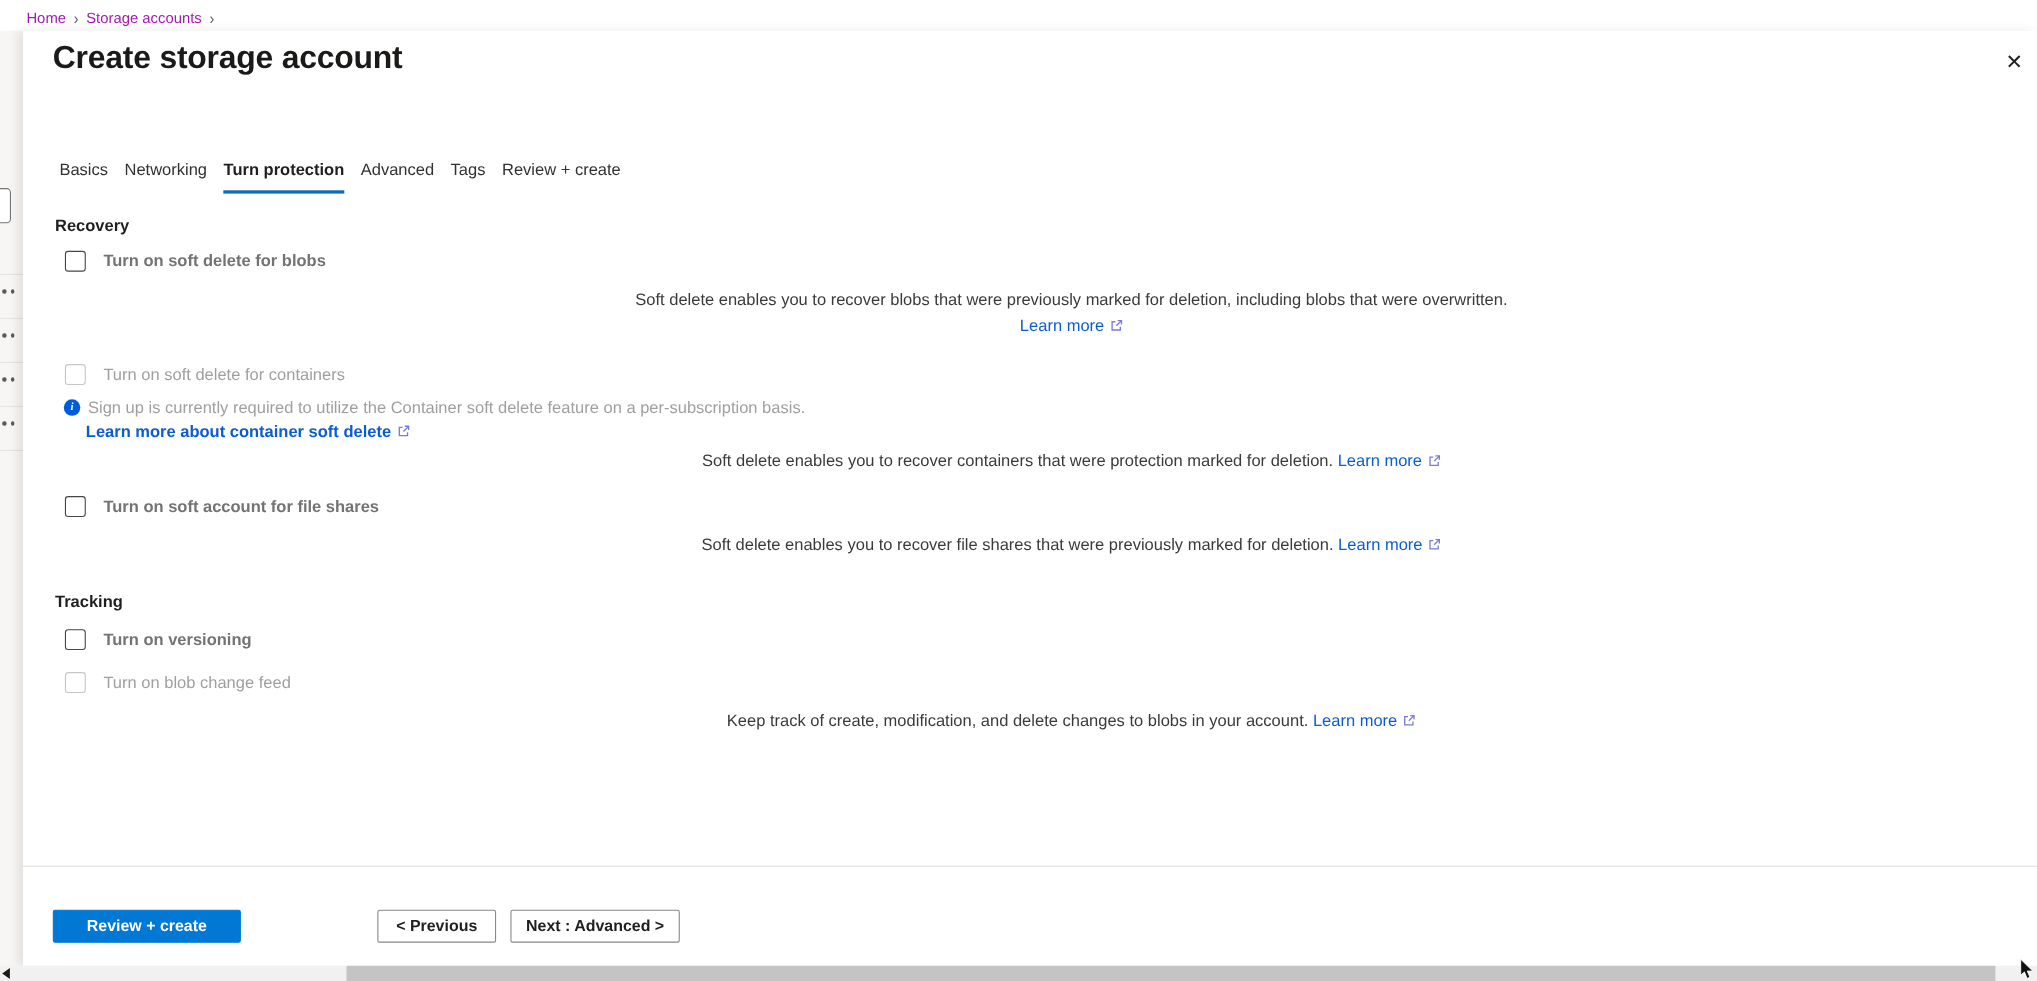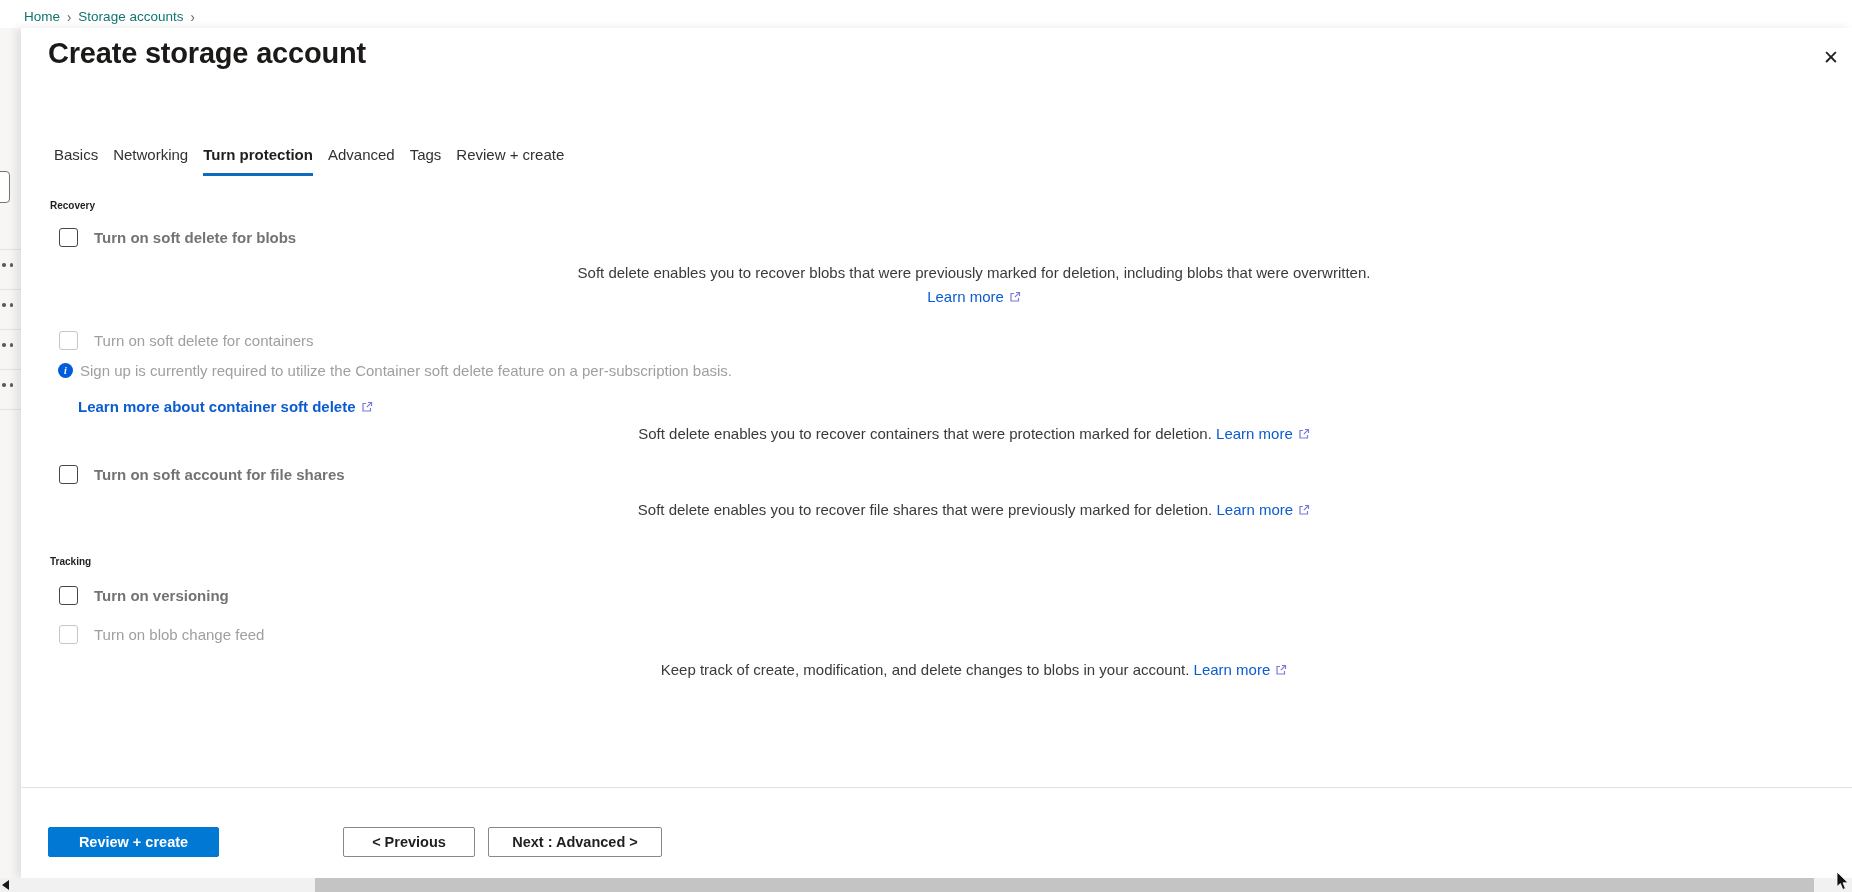--- a/index.html
+++ b/index.html
@@ -6,21 +6,21 @@
   html,body { width:1852px; height:892px; }
   body {
     font-family: "Liberation Sans", sans-serif;
     background:#ffffff; color:#323130; overflow:hidden; position:relative;
   }
   a { text-decoration:none; cursor:pointer; }
 
   
   .breadcrumb { height:28px; padding:5px 0 0 24px; font-size:13.5px; background:#fff;
     display:flex; align-items:center; gap:7px; }
-  .crumb { color:#0f766e; }
+  .crumb { color:#a21caf; }
   .crumb-sep { color:#605e5c; font-size:13px; transform:scaleY(1.15); }
 
   
   .left-strip { position:absolute; left:0; top:28px; width:21px; bottom:14px;
     background:#f7f6f5; overflow:hidden; }
   .strip-box { position:absolute; left:-8px; top:143px; width:18px; height:32px;
     border:1.5px solid #767574; border-radius:4px; background:#fff; }
   .strip-div { position:absolute; left:0; width:21px; height:1px; background:#e6e4e2; }
   .strip-dots { position:absolute; left:2px; width:16px; height:4px; display:flex; gap:4px; }
   .strip-dots i { width:3.5px; height:3.5px; background:#5c5a58; border-radius:50%; display:block; }
@@ -33,51 +33,51 @@
     font-family:"Liberation Sans",sans-serif; }
   .page-title { margin:8px 0 0 27px; font-size:29px; font-weight:700; color:#1b1a19;
     line-height:34px; letter-spacing:-0.2px; }
 
   
   .tabs { display:flex; gap:15px; margin:76px 0 0 33px; font-size:15px; color:#323130; }
   .tab { padding-bottom:9px; border-bottom:3px solid transparent; cursor:pointer; line-height:18px; }
   .tab.active { font-weight:700; color:#201f1e; border-bottom-color:#0f6cbd; }
 
   
-  .section-heading { margin:21px 0 0 29px; font-size:10px; font-weight:700; color:#201f1e; line-height:18px; }
+  .section-heading { margin:21px 0 0 29px; font-size:15px; font-weight:700; color:#201f1e; line-height:18px; }
   .check-row { display:flex; align-items:center; gap:16px; margin-left:38px; }
   .checkbox { width:19px; height:19px; border:1px solid #484644; border-radius:3px;
     background:#fff; flex:none; cursor:pointer; }
   .checkbox.disabled { border-color:#c8c6c4; cursor:default; }
   .check-label { font-size:15px; font-weight:700; color:#737373; line-height:19px; }
   .check-label.disabled { color:#a19f9d; font-weight:400; }
   .desc { margin-left:75px; font-size:15px; color:#3b3a39; line-height:19px;text-align:center; }
   .learn { color:#0b5cd0; white-space:nowrap; }
   .info-row { display:flex; align-items:flex-start; gap:7px; margin-left:37px;
     font-size:15px; color:#a19f9d; line-height:19px; }
   .info-icon { width:15px; height:15px; border-radius:50%; background:#015cda; color:#fff;
     font-size:10px; font-weight:700; font-style:italic; display:flex; align-items:center;
     justify-content:center; flex:none; margin-top:2px; font-family:"Liberation Serif",serif; }
   .bold-link { margin-left:57px; font-size:15px; font-weight:700; line-height:19px; }
   .ext { display:inline-block; vertical-align:-1px; margin-left:5px; }
 
   
   .mt-13{margin-top:13px}.mt-16{margin-top:16px}.mt-5{margin-top:5px}.mt-24{margin-top:24px}
-  .mt-11{margin-top:11px}.mt-3{margin-top:17px}.mt-7{margin-top:7px}.mt-21{margin-top:21px}
+  .mt-11{margin-top:11px}.mt-3{margin-top:3px}.mt-7{margin-top:7px}.mt-21{margin-top:21px}
   .mt-33{margin-top:33px}.mt-15{margin-top:15px}.mt-20{margin-top:20px}
 
   
   .footer { position:absolute; left:0; right:0; bottom:0; height:91px;
     border-top:1px solid #e3e1df; padding:39px 0 0 27px; display:flex; align-items:flex-start; }
   .btn { height:30px; font-size:14.5px; font-weight:700; border-radius:2px; cursor:pointer;
     font-family:"Liberation Sans",sans-serif; }
   .btn-primary { width:171px; background:#0078d4; border:1px solid #0078d4; color:#fff; }
   .btn-secondary { background:#fff; border:1px solid #8a8886; color:#201f1e; }
-  .btn-prev { width:132px; margin-left:124px; }
-  .btn-next { width:174px; margin-left:13px; }
+  .btn-prev { width:108px; margin-left:124px; }
+  .btn-next { width:154px; margin-left:13px; }
 
   
   .hscroll { position:absolute; left:0; right:0; bottom:0; height:14px; background:#f1f1f1; }
   .hscroll-arrow-left { position:absolute; left:2px; top:2px; width:0; height:0;
     border-top:5px solid transparent; border-bottom:5px solid transparent;
     border-right:7px solid #1b1a19; }
   .hscroll-thumb { position:absolute; left:315px; top:0; width:1499px; height:14px; background:#c4c4c4; }
 
   
   .cursor { position:absolute; left:1836px; top:872px; width:14px; height:20px; z-index:50; }

